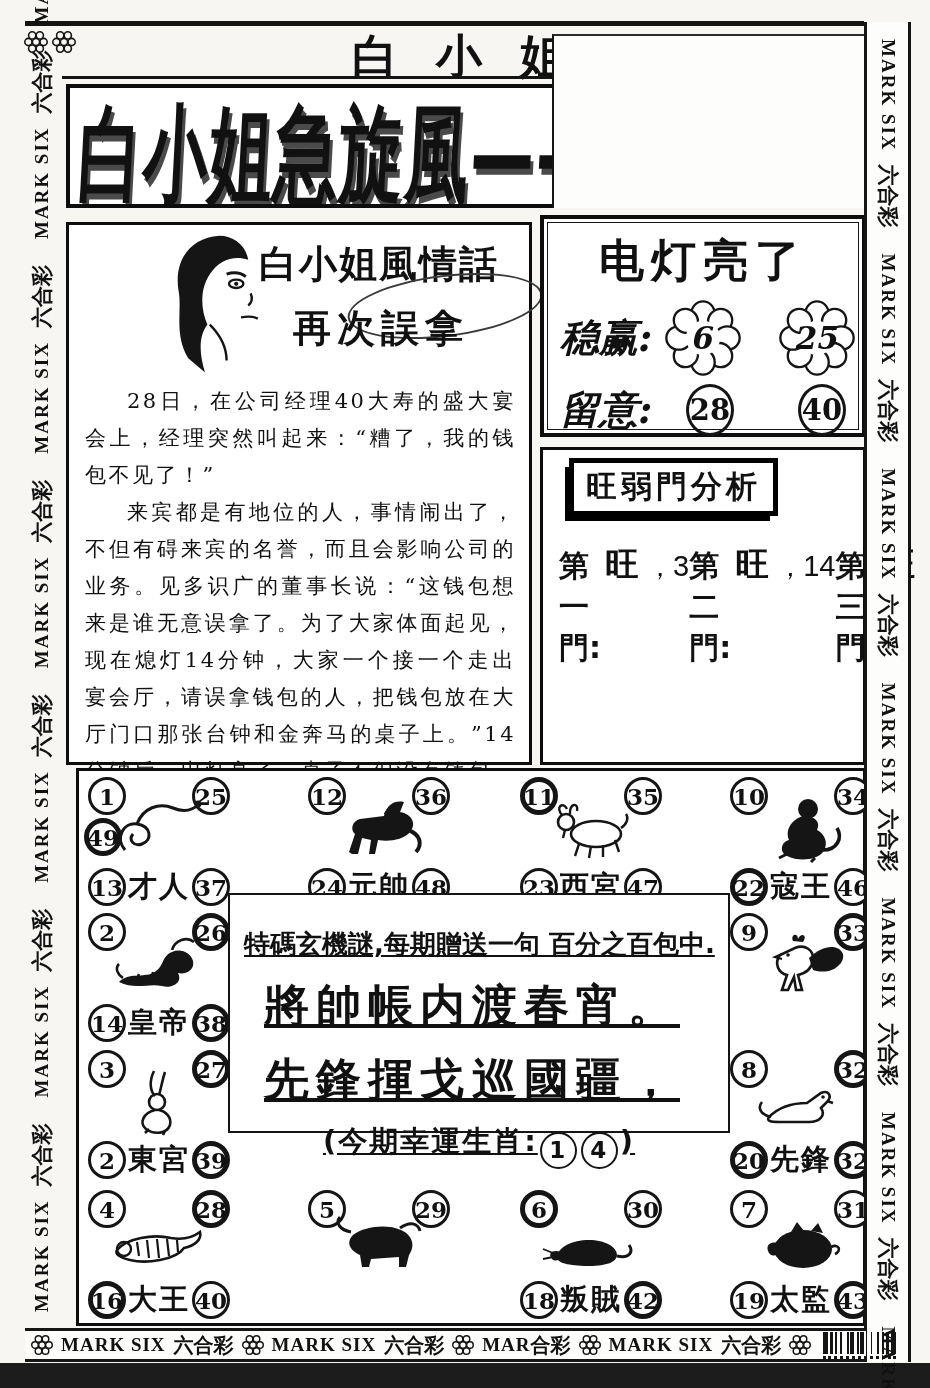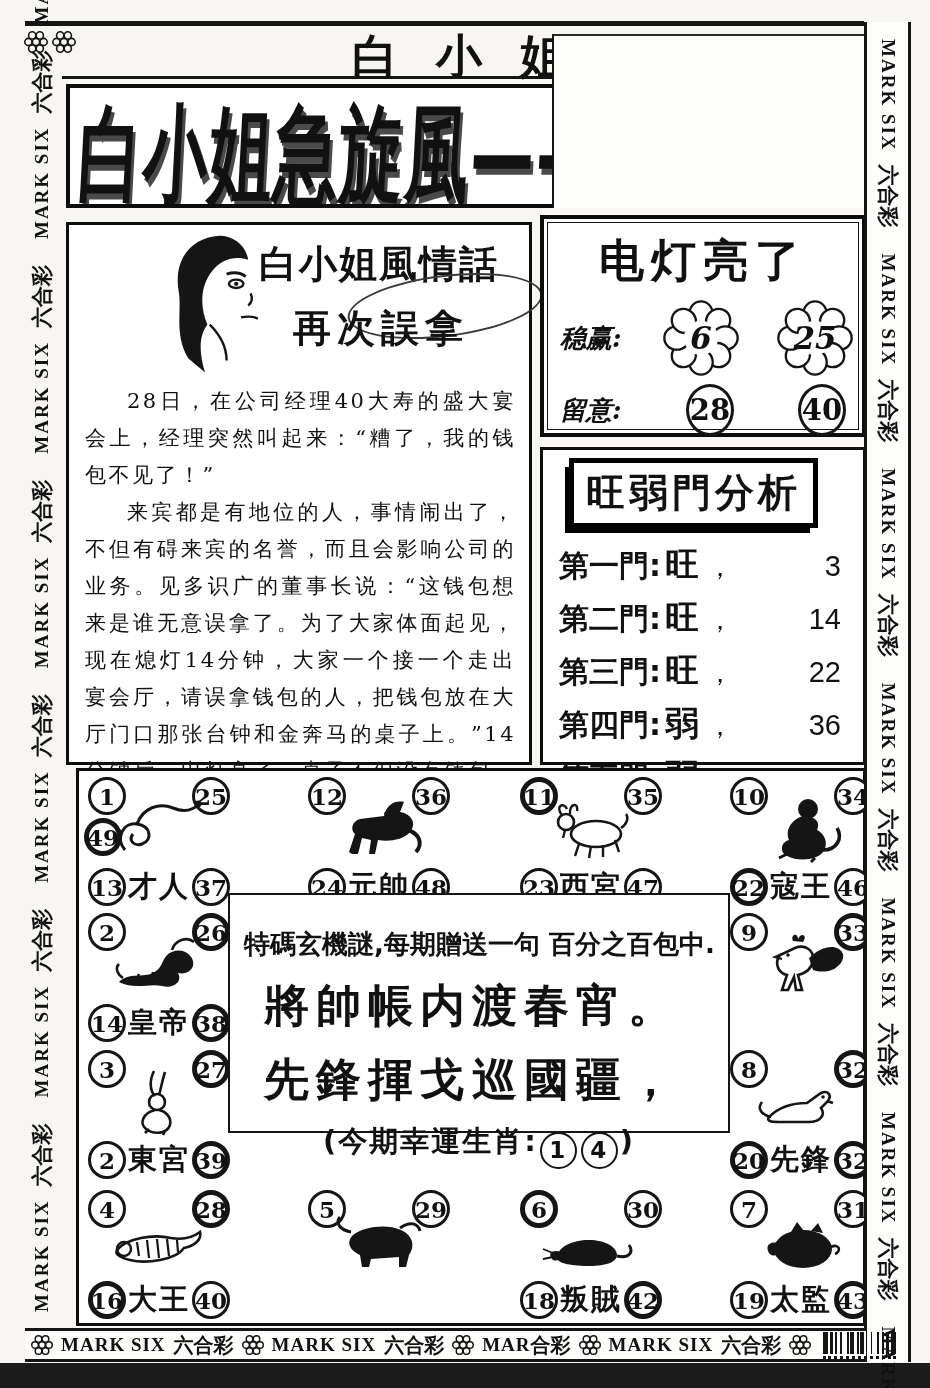--- a/index.html
+++ b/index.html
@@ -40,34 +40,34 @@
   .article-body p{margin:0;text-indent:2em;font-size:21px;line-height:37px;letter-spacing:2.5px;
                   text-align:justify;font-family:"DejaVu Serif",serif;}
   
   .win-box{position:absolute;left:540px;top:215px;width:326px;height:222px;border:4px solid #0d0d0d;
            background:#fff;box-sizing:border-box;}
   .win-inner{position:absolute;inset:3px;border:1.5px solid #151515;pointer-events:none;}
   .win-title{position:absolute;top:12px;width:100%;text-align:center;font-size:45px;font-weight:900;letter-spacing:7px;}
   .win-row{position:absolute;left:16px;right:8px;display:flex;align-items:center;}
   .win-row.r1{top:76px;height:86px;}
   .win-row.r2{top:168px;height:46px;}
-  .win-label{width:100px;font-size:26px;font-weight:900;font-style:italic;font-family:"DejaVu Serif",serif;white-space:nowrap;}
+  .win-label{width:100px;font-size:39px;font-weight:900;font-style:italic;font-family:"DejaVu Serif",serif;white-space:nowrap;}
   .flower{position:relative;width:78px;height:76px;flex:none;}
   .flower svg{position:absolute;inset:0;width:100%;height:100%;}
   .flower .fnum{position:absolute;inset:0;display:flex;align-items:center;justify-content:center;
                 font-size:31px;font-weight:900;font-style:italic;font-family:"DejaVu Serif",serif;}
   .big-circle{width:48px;height:52px;border:3.5px solid #151515;border-radius:50%;display:flex;flex:none;
               align-items:center;justify-content:center;font-size:29px;font-weight:800;
               font-family:"DejaVu Serif",serif;box-sizing:border-box;}
   
   .analysis-box{position:absolute;left:540px;top:447px;width:326px;height:318px;border:3px solid #0d0d0d;
                 background:#fff;box-sizing:border-box;}
   .an-title{position:absolute;left:26px;top:8px;padding:3px 12px;border:5px solid #000;
-            box-shadow:-6px 7px 0 -2px #000;font-size:39px;font-weight:900;letter-spacing:4px;white-space:nowrap;}
-  .an-rows{position:absolute;left:16px;right:22px;top:92px;display:flex;flex-direction:column;gap:7px;}
+            box-shadow:-6px 7px 0 -2px #000;font-size:31px;font-weight:900;letter-spacing:4px;white-space:nowrap;}
+  .an-rows{position:absolute;left:16px;right:22px;top:92px;display:flex;flex-direction:row;gap:0;}
   .an-row{display:flex;align-items:baseline;}
   .an-gate{font-size:30px;font-weight:800;}
   .an-strength{font-size:34px;font-weight:800;margin-left:4px;}
   .an-comma{font-size:26px;margin-left:8px;}
   .an-num{margin-left:auto;font-size:29px;font-weight:400;font-family:"Liberation Sans",sans-serif;}
   
   .zodiac-box{position:absolute;left:76px;top:768px;width:790px;height:558px;border:3px solid #0d0d0d;
               background:#fff;box-sizing:border-box;}
   .z-cell{position:absolute;width:142px;height:130px;}
   .z-c1{left:9px}.z-c2{left:229px}.z-c3{left:441px}.z-c4{left:651px}
@@ -78,21 +78,21 @@
   .z-num.bold{border-width:5px;font-weight:900;}
   .z-tl{position:absolute;left:0;top:0;}
   .z-tr{position:absolute;right:0;top:0;}
   .z-extra{position:absolute;left:-4px;top:41px;}
   .z-animal{position:absolute;left:50%;top:15px;transform:translateX(-50%);width:106px;height:72px;}
   .z-animal svg{width:100%;height:100%;}
   .z-bottom{position:absolute;left:0;right:0;bottom:0;display:flex;align-items:center;justify-content:space-between;}
   .z-name{font-size:29px;font-weight:700;letter-spacing:2px;white-space:nowrap;}
   
   .riddle-box{position:absolute;left:228px;top:893px;width:502px;height:240px;border:2.5px solid #151515;
-              background:#fff;box-sizing:border-box;z-index:3;}
+              background:#fff;box-sizing:border-box;z-index:3;text-decoration:underline;}
   .riddle-intro{margin:32px 14px 0;text-align:center;font-size:26px;font-weight:700;white-space:nowrap;}
   .riddle-line{margin:14px 0 0 34px;font-size:45px;font-weight:800;letter-spacing:7px;
                font-family:"DejaVu Serif",serif;white-space:nowrap;}
   .riddle-footer{margin-top:12px;text-align:center;font-size:29px;font-weight:600;letter-spacing:2px;}
   .lucky{display:inline-flex;width:33px;height:33px;border:2px solid #151515;border-radius:50%;
          align-items:center;justify-content:center;font-size:23px;margin:0 2px;vertical-align:-7px;}
   
   .bottom-bar{position:absolute;left:25px;top:1328px;width:841px;height:34px;background:#fdfdfb;
               border-top:3px solid #151515;border-bottom:3px solid #151515;box-sizing:border-box;
               display:flex;align-items:center;padding:0 6px;z-index:8;}

